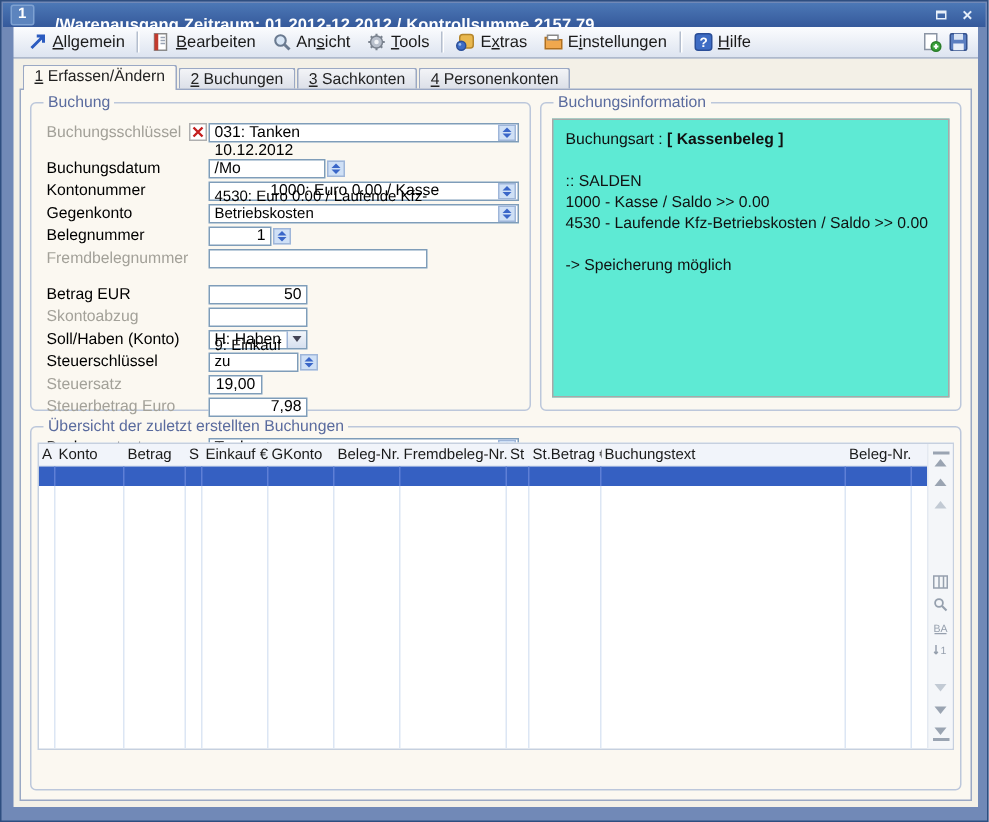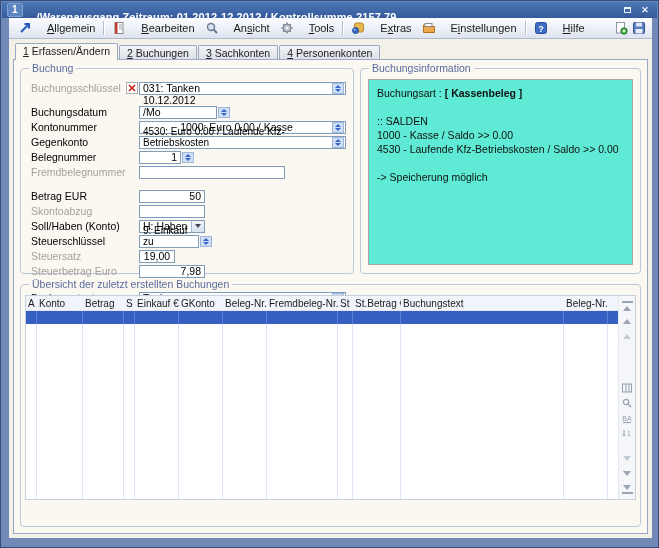--- a/index.html
+++ b/index.html
@@ -13,21 +13,21 @@
   .title-index { background:#5C84BE; border:1px solid #7FA2D2; border-radius:2px;
     padding:0 4px; margin-right:14px; font-size:10px; line-height:12px; }
   .title-text { flex:1; letter-spacing:.1px; white-space:nowrap; overflow:hidden;margin-top:13px; }
   .win-btn { width:14px; height:12px; display:flex; align-items:center; justify-content:center;
     color:#E8F0FA; font-size:9px; margin-left:4px; cursor:default; }
   .restore-glyph { width:7px; height:6px; border:1px solid #E8F0FA; border-top-width:2px; }
   
   .menubar { position:absolute; top:17px; left:8px; width:643px; height:21px;
     background:linear-gradient(#FBFCFE,#DDE4F0); border-bottom:1px solid #AEB9CC;
     display:flex; align-items:center; padding:0 4px; font-size:11px; color:#1A1A1A; }
-  .menu-item { display:flex; align-items:center; gap:15px; padding:1px 5px; border-radius:2px;justify-content:flex-end; }
+  .menu-item { display:flex; align-items:center; gap:3px; padding:1px 5px; border-radius:2px;justify-content:flex-end; }
   .menu-item u { text-decoration:underline; }
   .msep { width:1px; height:14px; background:#B4BECE; margin:0 3px; box-shadow:1px 0 0 #fff; }
   .mspacer { flex:1; }
   .mini-btn { width:18px; height:17px; display:flex; align-items:center; justify-content:center; }
   .micon { width:14px; height:14px; display:inline-block; }
   
   .contentbg { position:absolute; top:38px; left:8px; width:643px; height:499px;
     background:#F3F0E7; }
   .tabs { position:absolute; top:4px; left:6px; display:flex; align-items:flex-end; height:17px; font-size:10.5px; }
   .tab { border:1px solid #9AA8C4; border-bottom:none; padding:1px 7px 2px 7px;

